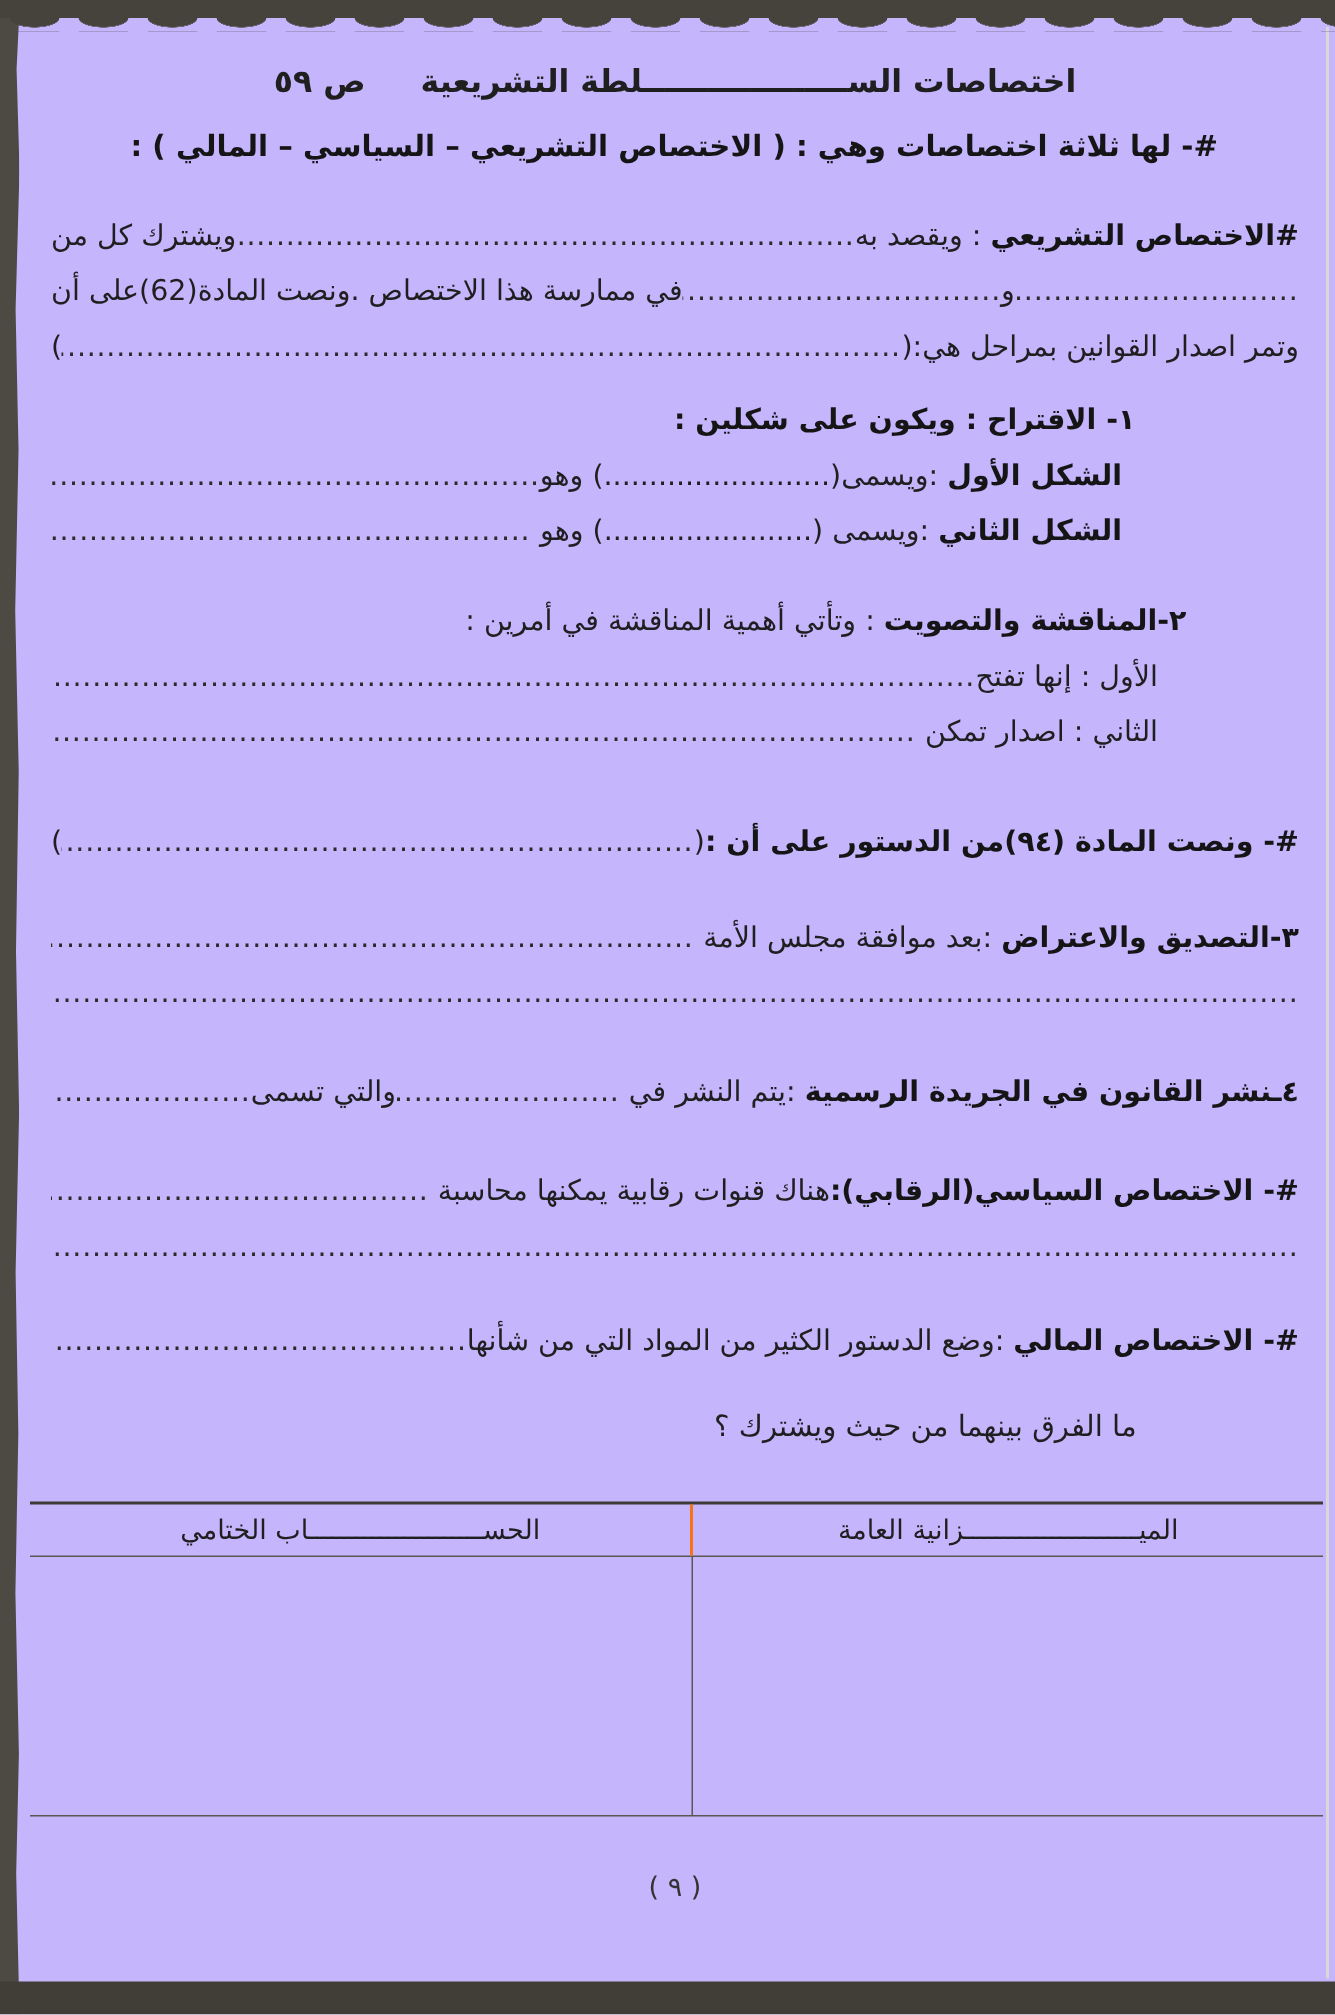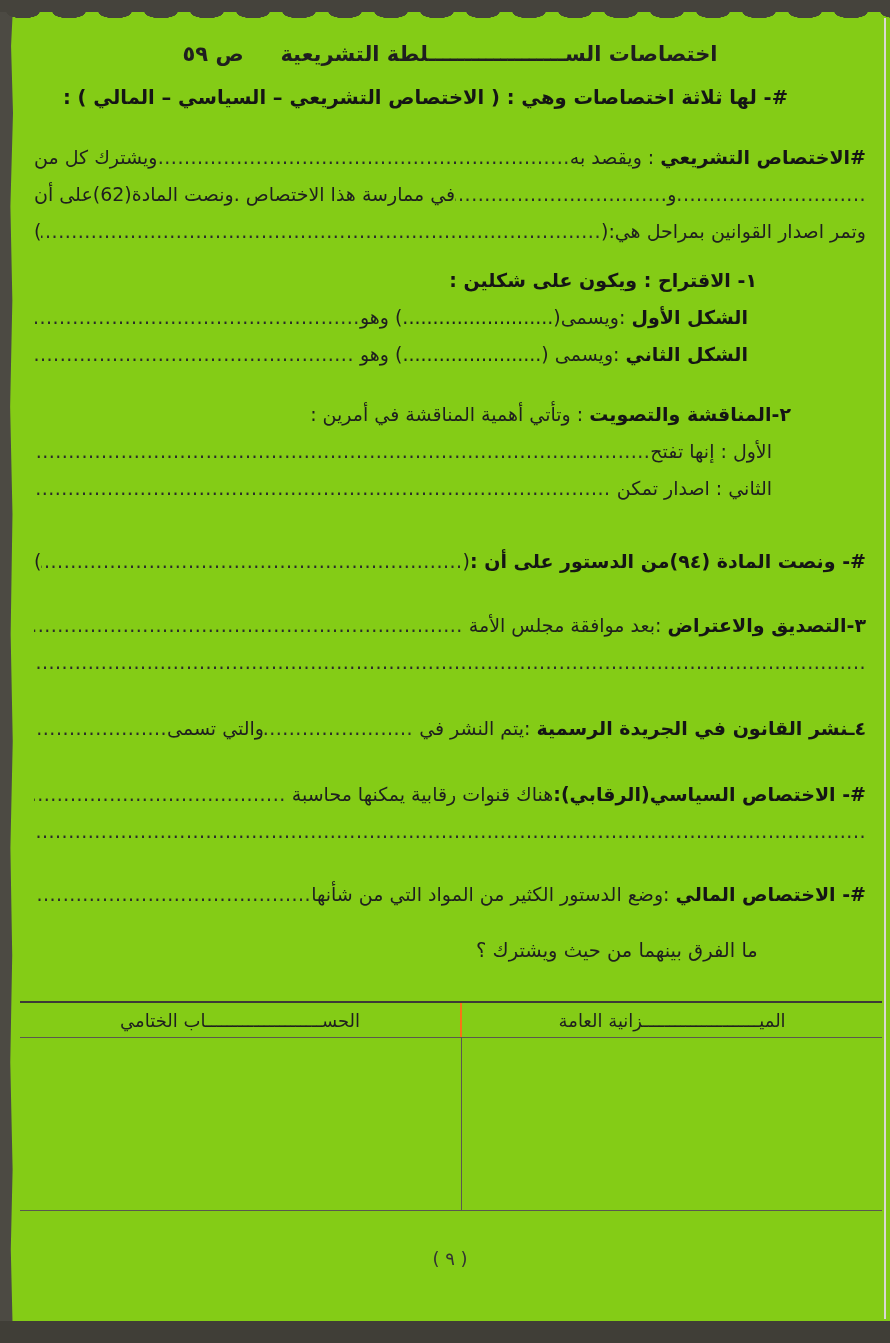--- a/index.html
+++ b/index.html
@@ -1,16 +1,16 @@
 <!DOCTYPE html>
 <html lang="ar"><head>
 <meta charset="utf-8">
 <style>
   html,body{margin:0;padding:0;background:#e8e8e4;}
-  .page{position:relative;width:890px;height:1343px;background:#84cc16;overflow:hidden;
+  .page{position:relative;width:890px;height:1343px;background:#c4b5fd;overflow:hidden;
         font-family:"DejaVu Sans",sans-serif;color:#1f1f1f;}
   
   .band-top{position:absolute;top:0;left:0;width:890px;height:12px;background:#45433c;z-index:3;}
   .band-top::after{content:"";position:absolute;top:12px;left:0;width:890px;height:9px;
         background-image:radial-gradient(ellipse 24px 9px at 50% 0%, #45433c 68%, rgba(0,0,0,0) 70%);
         background-size:46px 9px;background-repeat:repeat-x;}
   .band-left{position:absolute;top:6px;left:0;width:13px;height:1337px;background:#4c4a43;z-index:2;
         clip-path:polygon(0 0,100% 0,85% 3%,100% 8%,80% 15%,95% 22%,78% 30%,96% 38%,82% 47%,98% 55%,80% 63%,94% 71%,79% 79%,97% 87%,83% 93%,100% 100%,0 100%);}
   .band-bottom{position:absolute;left:0;bottom:0;width:890px;height:22px;background:#403e37;z-index:3;}
   .edge-right{position:absolute;top:18px;right:4px;width:2px;bottom:24px;background:#d9d8d2;z-index:1;}
@@ -22,21 +22,21 @@
   .pref{margin-right:30px;}
 
   .line{display:flex;direction:rtl;align-items:baseline;font-size:19px;line-height:37px;height:37px;
         white-space:nowrap;overflow:hidden;}
   .seg{white-space:pre;flex:0 0 auto;}
   .b{font-weight:bold;color:#151515;}
   .fill{flex:1 1 0;min-width:0;overflow:hidden;white-space:pre;color:#2a2a2a;letter-spacing:0.5px;}
   .g112{flex-grow:1.12;}
   .paren{white-space:pre;flex:0 0 auto;}
 
-  .ind-intro{margin-right:78px;margin-top:6px;font-size:19.5px;}
+  .ind-intro{margin-right:54px;margin-top:6px;font-size:19.5px;}
   .mt-leg{margin-top:23px;}
   .ind-prop{margin-right:109px;margin-top:12px;}
   .ind-form{margin-right:118px;}
   .ind-disc{margin-right:75px;margin-top:23px;}
   .ind-item{margin-right:94px;}
   .mt-art{margin-top:36px;}
   .mt-rat{margin-top:27px;}
   .mt-pub{margin-top:29px;}
   .mt-pol{margin-top:29px;}
   .mt-fin{margin-top:26px;}

